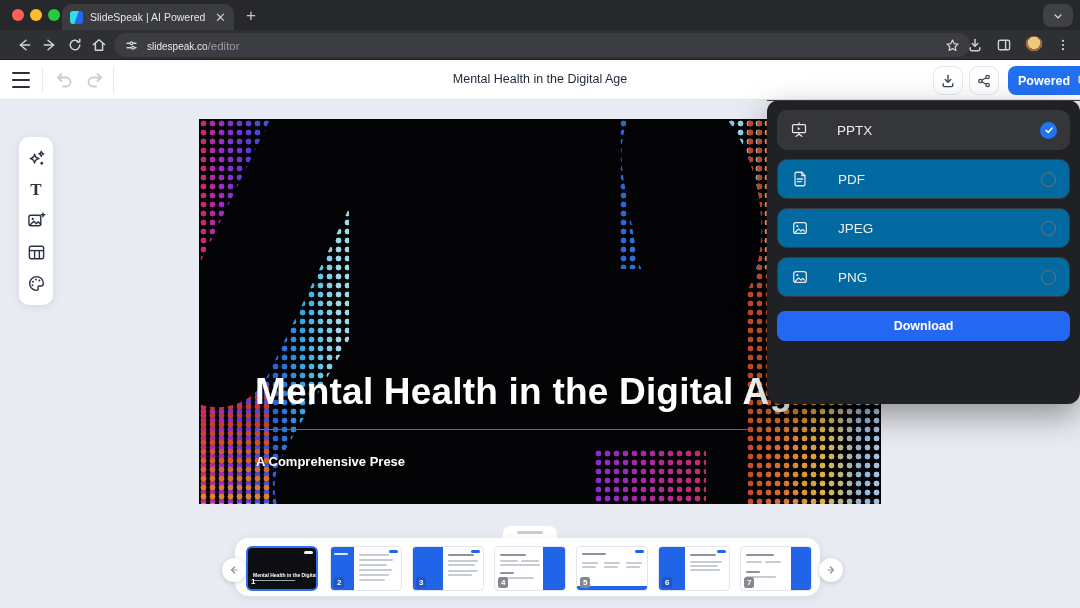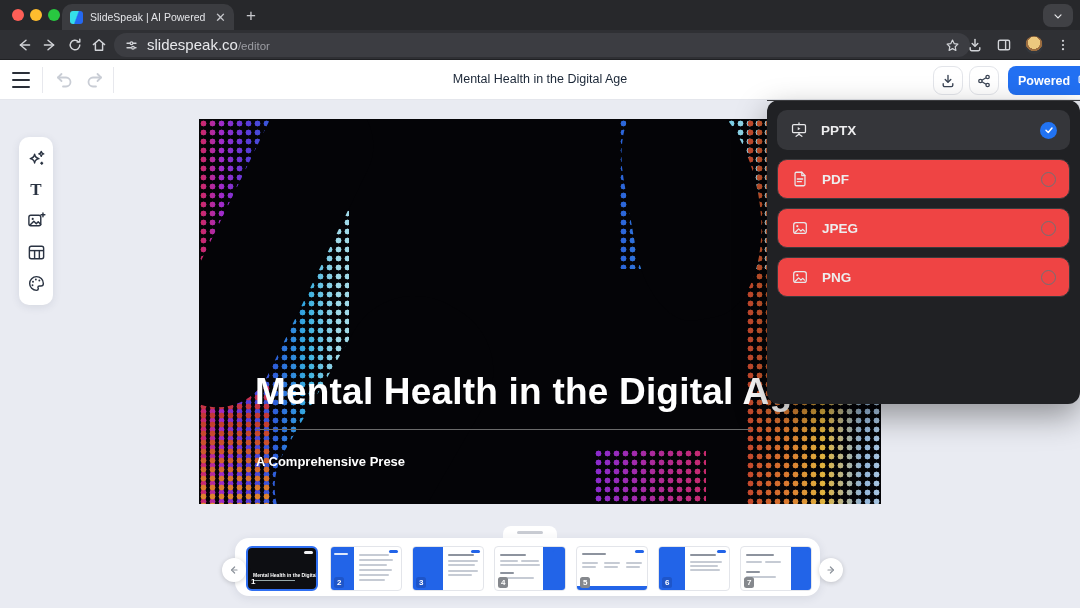--- a/index.html
+++ b/index.html
@@ -24,21 +24,21 @@
   .newtab { position:absolute; left:246px; top:4px; color:#c8c9cd; font-size:17px; line-height:24px; }
   .tab-chevron { position:absolute; right:7px; top:4px; width:30px; height:23px; background:#404145;
                  border-radius:8px; display:flex; align-items:center; justify-content:center; color:#e6e7ea; }
 
   
   .addressbar { position:absolute; left:0; top:30px; width:1080px; height:30px; background:#2f3034;
                 border-bottom:1px solid #202124; }
   .nav-ic { position:absolute; top:7px; width:16px; height:16px; color:#d2d4d8; }
   .urlpill { position:absolute; left:114px; top:3px; width:856px; height:24px; background:#3c3d42;
              border-radius:12px; display:flex; align-items:center; padding:0 10px; gap:8px; }
-  .url-host { color:#e8e9ec; font-size:15px; }
+  .url-host { color:#e8e9ec; font-size:10px; }
   .url-path { color:#9c9da3; font-size:11.5px; }
   .pill-star { margin-left:auto; color:#d2d4d8; }
   .addr-right { position:absolute; right:10px; top:0; height:30px; display:flex; align-items:center; gap:13px; color:#d2d4d8; }
   .avatar { width:18px; height:18px; border-radius:50%;
             background: radial-gradient(circle at 50% 38%, #ecc87e 0 42%, #9c6d3f 43% 58%, #33373d 59%); }
 
   
   .etoolbar { position:absolute; left:0; top:60px; width:1080px; height:40px; background:#ffffff;
               border-bottom:1px solid #e4e6ec; }
   .hamburger { position:absolute; left:12px; top:12px; width:18px; height:16px; display:flex;
@@ -86,23 +86,23 @@
                  font-weight:700; letter-spacing:.2px; white-space:nowrap; }
   .slide-rule { position:absolute; left:57px; top:310px; width:495px; height:1px; background:#6a6a6a; z-index:3; }
   .slide-subtitle { position:absolute; left:57px; top:335px; z-index:3; color:#fff; font-size:13px; font-weight:700; }
 
   
   .dl-panel { position:absolute; left:767px; top:100px; width:313px; height:304px; background:#202124;
               border-radius:12px; box-shadow:0 12px 32px rgba(0,0,0,.38); z-index:20; }
   .dl-title { padding:15px 20px 11px; color:#fff; font-size:15px; font-weight:700; }
   .dl-divider { height:1px; background:#3a3b3e; }
   .dl-option { margin:9px 10px 0; height:40px; border-radius:10px; display:flex; align-items:center;
-               padding:0 13px; gap:13px; color:#ededee; font-size:13.5px; font-weight:700; }
+               padding:0 13px; gap:29px; color:#ededee; font-size:13.5px; font-weight:400; }
   .dl-option.sel { background:#35363a; }
-  .dl-option.unsel { background:#ef4444; border:1px solid #3a3b3e;text-align:center; }
+  .dl-option.unsel { background:#0369a1; border:1px solid #3a3b3e;text-align:center; }
   .dl-ic { width:18px; height:18px; color:#e8e8ea; flex:0 0 auto; }
   .dl-radio { margin-left:auto; width:15px; height:15px; border:1.5px solid #707176; border-radius:50%; }
   .dl-check { margin-left:auto; width:17px; height:17px; border-radius:50%; background:#2173f2;
               color:#fff; display:flex; align-items:center; justify-content:center; }
   .dl-btn { margin:14px 10px 0; height:30px; border-radius:8px; background:#2467f0; color:#fff;
             display:flex; align-items:center; justify-content:center; font-size:12.5px; font-weight:700; }
 
   
   .strip-handle { position:absolute; left:503px; top:526px; width:54px; height:16px; background:#fff;
                   border-radius:8px 8px 0 0; z-index:4; display:flex; justify-content:center; padding-top:5px; }
@@ -338,20 +338,23 @@
   <div class="dl-option unsel">
     <svg class="dl-ic" viewBox="0 0 20 20" fill="none" stroke="currentColor" stroke-width="1.4" stroke-linecap="round" stroke-linejoin="round">
         <rect x="3" y="4" width="14" height="12" rx="2.5"></rect>
         <circle cx="7" cy="8" r="1.2" fill="currentColor" stroke="none"></circle>
         <path d="M5 14.5 l3.5-3.5 2.5 2.5 2-2 2 2"></path>
       </svg>
     <span>PNG</span>
     <span class="dl-radio"></span>
   </div>
 
+  <div class="dl-btn">
+    <span>Download</span>
+  </div>
 </div>
 
 <div class="strip-handle">
     <i></i>
   </div>
 <div class="filmstrip">
 
   <div class="thumb selected" style="left:11px">
     <span class="chip white"></span>
     <span class="t1-title">Mental Health in the Digital Age</span>

